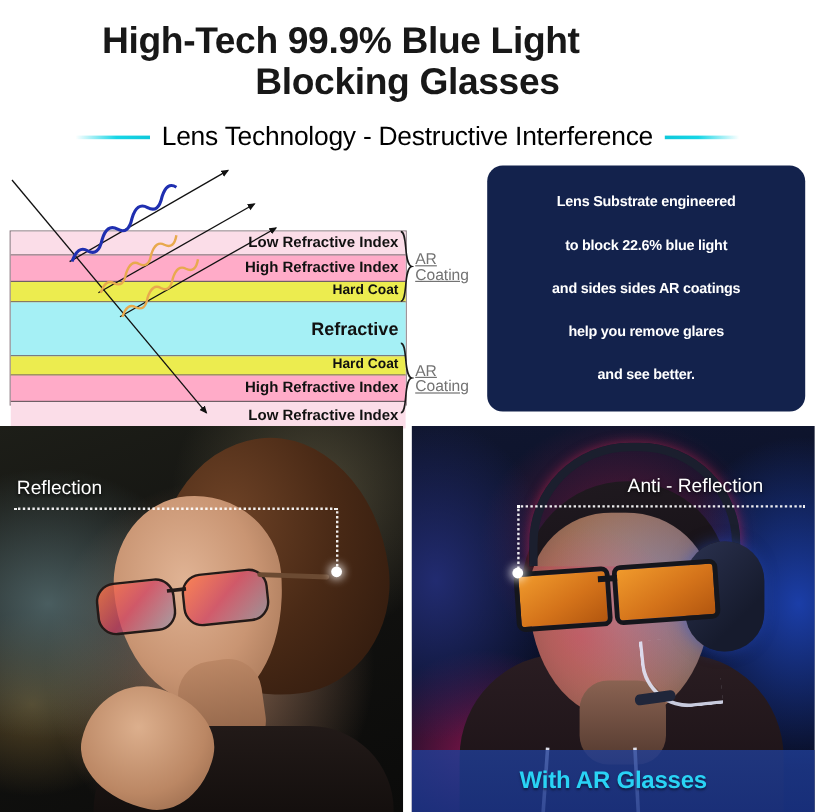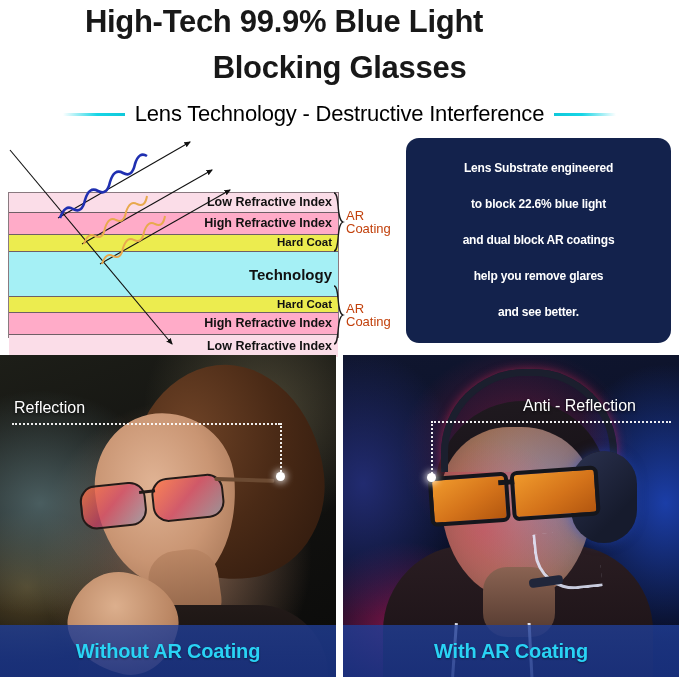--- a/index.html
+++ b/index.html
@@ -8,21 +8,21 @@
     font-family:"Liberation Sans","DejaVu Sans",sans-serif;
     color:#111;
   }
 
   
   #header{position:absolute;left:0;top:0;width:679px;height:95px;}
   .title-line{
     text-align:center;font-weight:bold;font-size:31px;line-height:43px;
     letter-spacing:-0.3px;color:#181818;
   }
-  #title-line-1{position:absolute;left:0;top:0;width:568px;}
+  #title-line-1{position:absolute;left:0;top:12px;width:568px;}
   #title-line-2{position:absolute;left:0;top:46px;width:679px;}
 
   
   #subtitle-row{
     position:absolute;left:0;top:96px;width:679px;height:36px;
     display:flex;align-items:center;justify-content:center;
   }
   .rule{height:3px;flex:0 0 auto;}
   #rule-left{
     width:62px;margin-right:10px;
@@ -65,21 +65,21 @@
   #layer-hard-bot{height:16px;background:#ecec4f;}
   #layer-high-bot{height:22px;background:#ffabc8;}
   #layer-low-bot{height:22px;background:#fbdde8;}
 
   
   #ar-top-group{position:absolute;left:333px;top:60px;width:70px;height:60px;}
   #ar-bot-group{position:absolute;left:333px;top:153px;width:70px;height:60px;}
   .brace{position:absolute;left:0;top:0;width:12px;height:100%;}
   .ar-caption{
     position:absolute;left:13px;top:50%;transform:translateY(-50%);
-    font-size:13px;color:#c2410c;line-height:13px;white-space:nowrap;
+    font-size:13px;color:#737373;line-height:13px;white-space:nowrap;text-decoration:underline;
   }
   .ar-caption span{display:block;}
 
   
   #ray-overlay{position:absolute;left:0;top:0;width:403px;height:218px;pointer-events:none;}
 
   
   #info-card{
     position:absolute;left:406px;top:6px;width:265px;height:205px;
     background:#13224c;border-radius:13px;box-sizing:border-box;
@@ -281,21 +281,21 @@
       <div id="layer-low-top" class="layer">
         <span class="layer-label">Low Refractive Index</span>
       </div>
       <div id="layer-high-top" class="layer">
         <span class="layer-label">High Refractive Index</span>
       </div>
       <div id="layer-hard-top" class="layer">
         <span class="layer-label small">Hard Coat</span>
       </div>
       <div id="layer-substrate" class="layer">
-        <span class="layer-label big">Technology</span>
+        <span class="layer-label big">Refractive</span>
       </div>
       <div id="layer-hard-bot" class="layer">
         <span class="layer-label small">Hard Coat</span>
       </div>
       <div id="layer-high-bot" class="layer">
         <span class="layer-label">High Refractive Index</span>
       </div>
       <div id="layer-low-bot" class="layer">
         <span class="layer-label">Low Refractive Index</span>
       </div>
@@ -338,21 +338,21 @@
 
     <path d="M60,86 q5,-14 13,-9 q9,5 12,-9 q4,-14 13,-9 q9,5 12,-9 q4,-14 13,-9 q9,5 12,-9 q4,-13 12,-8" fill="none" stroke="#1f2fb0" stroke-width="2.6"></path>
 
     <path d="M84,112 q4,-12 11,-8 q8,4 10,-8 q4,-12 11,-8 q8,4 10,-8 q4,-12 11,-8 q8,4 10,-8" fill="none" stroke="#e8a94e" stroke-width="2"></path>
     <path d="M102,132 q4,-12 11,-8 q8,4 10,-8 q4,-12 11,-8 q8,4 10,-8 q4,-12 11,-8 q8,4 10,-8" fill="none" stroke="#e8a94e" stroke-width="2"></path>
   </svg>
 
   <div id="info-card">
     <div class="info-line">Lens Substrate engineered</div>
     <div class="info-line">to block 22.6% blue light</div>
-    <div class="info-line">and dual block AR coatings</div>
+    <div class="info-line">and sides sides AR coatings</div>
     <div class="info-line">help you remove glares</div>
     <div class="info-line">and see better.</div>
   </div>
 </div>
 
 <div id="photos">
 
   <div id="photo-left" class="photo">
     <div id="bg-left" class="photo-bg"></div>
     <div id="w-hair"></div>
@@ -367,23 +367,20 @@
       <div id="w-temple"></div>
     </div>
 
     <div class="callout">
       <div id="callout-left-text" class="callout-text">Reflection</div>
       <div id="callout-left-h" class="callout-h"></div>
       <div id="callout-left-v" class="callout-v"></div>
       <div id="callout-left-dot" class="callout-dot"></div>
     </div>
 
-    <div class="caption-bar">
-      <span class="caption-text">Without AR Coating</span>
-    </div>
   </div>
 
   <div id="photo-right" class="photo">
     <div id="bg-right" class="photo-bg"></div>
     <div id="m-hood"></div>
     <div id="m-hair"></div>
     <div id="m-face"></div>
     <div id="m-neck"></div>
     <div id="m-band"></div>
     <div id="m-cup"></div>
@@ -400,16 +397,16 @@
     </div>
 
     <div class="callout">
       <div id="callout-right-text" class="callout-text">Anti - Reflection</div>
       <div id="callout-right-h" class="callout-h"></div>
       <div id="callout-right-v" class="callout-v"></div>
       <div id="callout-right-dot" class="callout-dot"></div>
     </div>
 
     <div class="caption-bar">
-      <span class="caption-text">With AR Coating</span>
+      <span class="caption-text">With AR Glasses</span>
     </div>
   </div>
 </div>
 
 </body></html>

